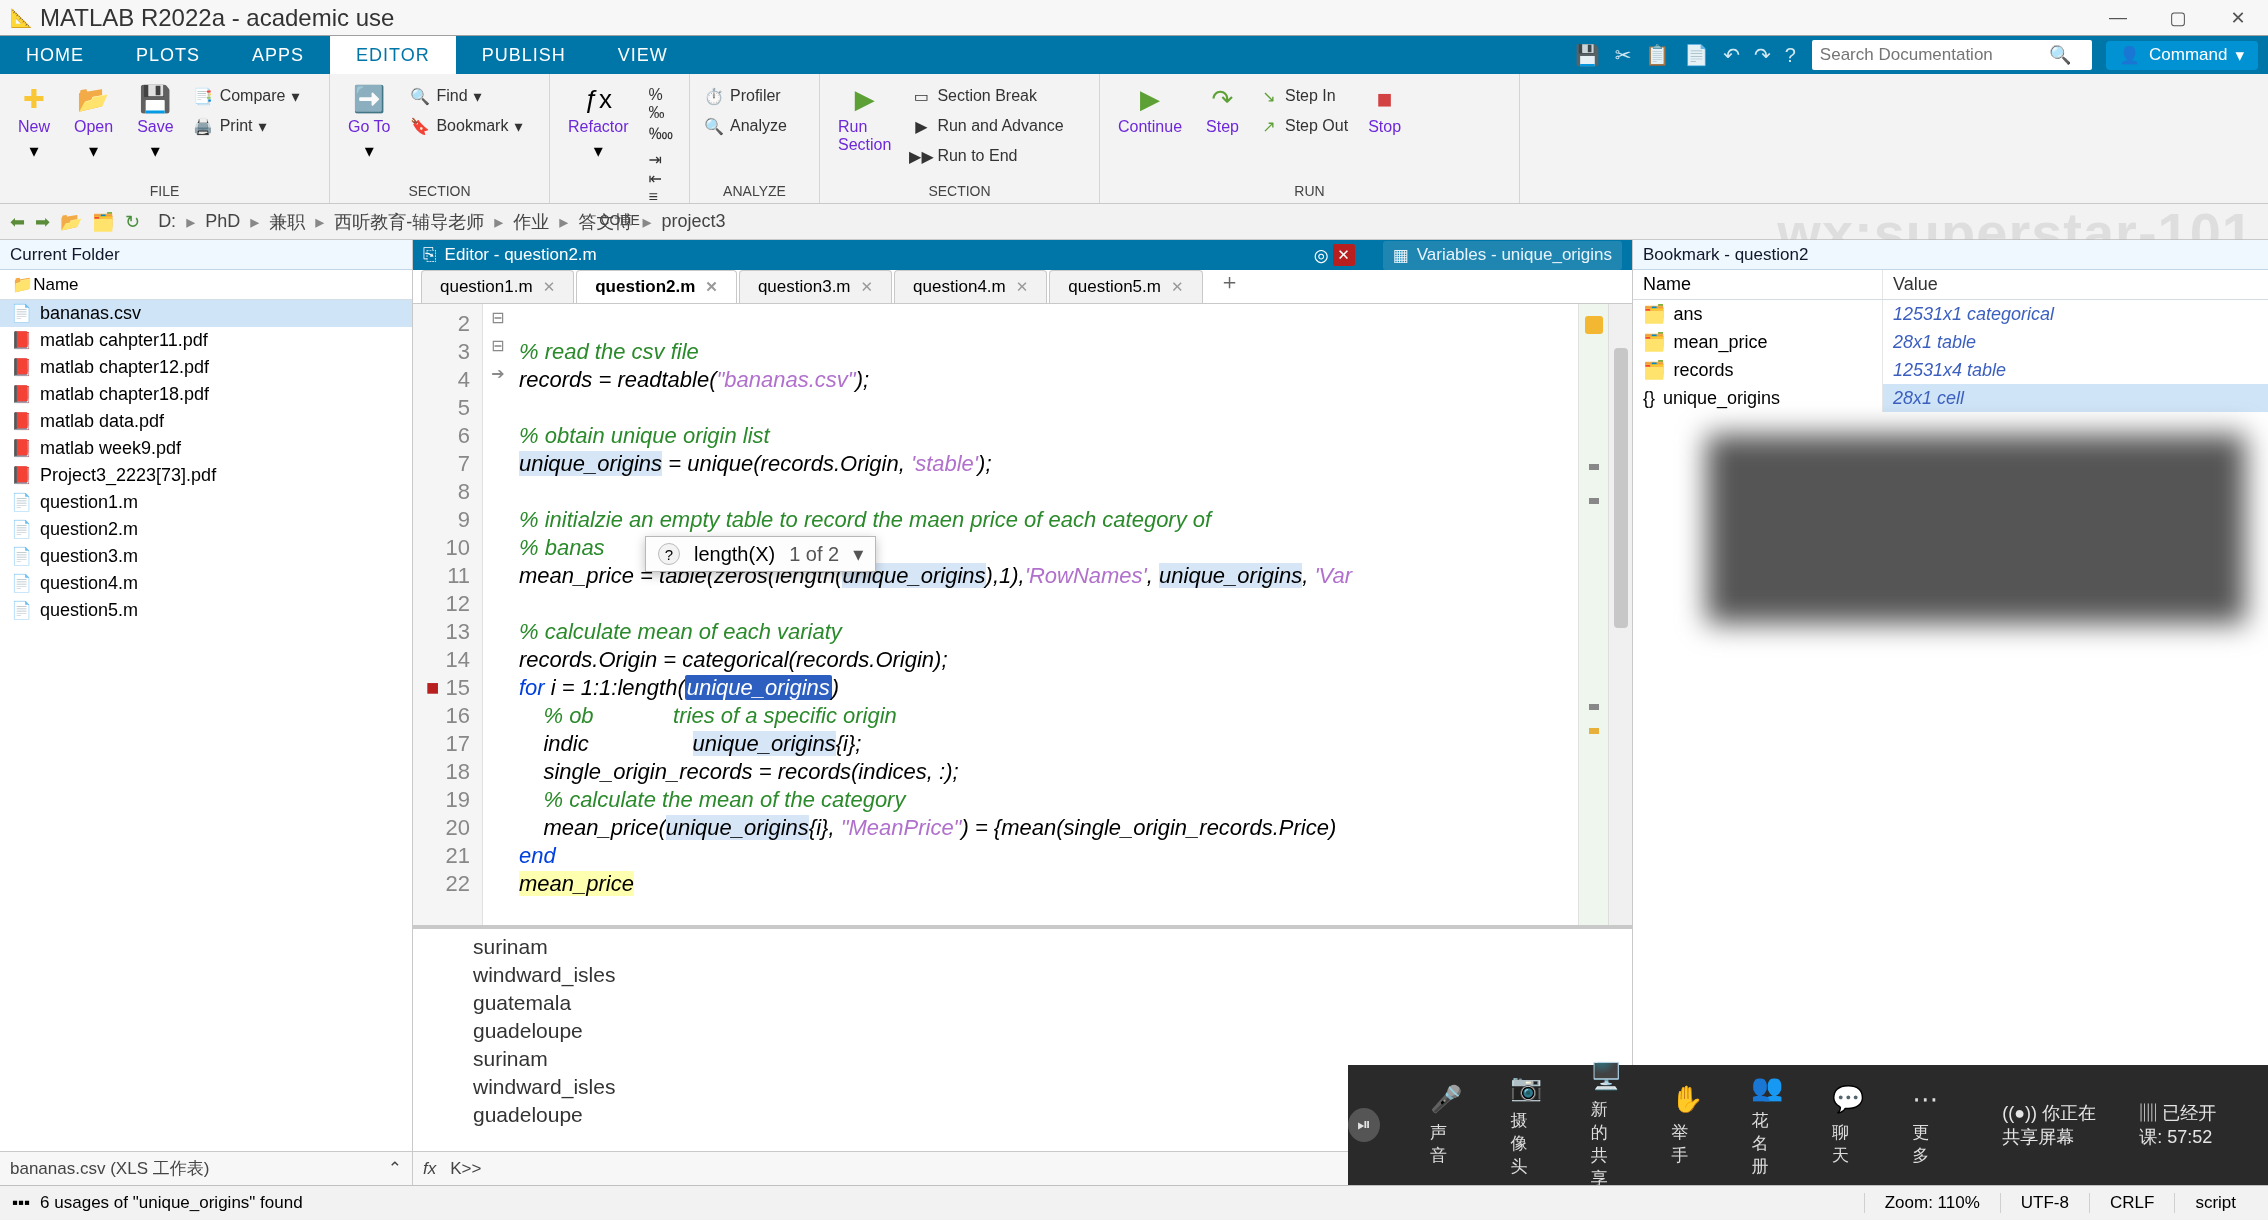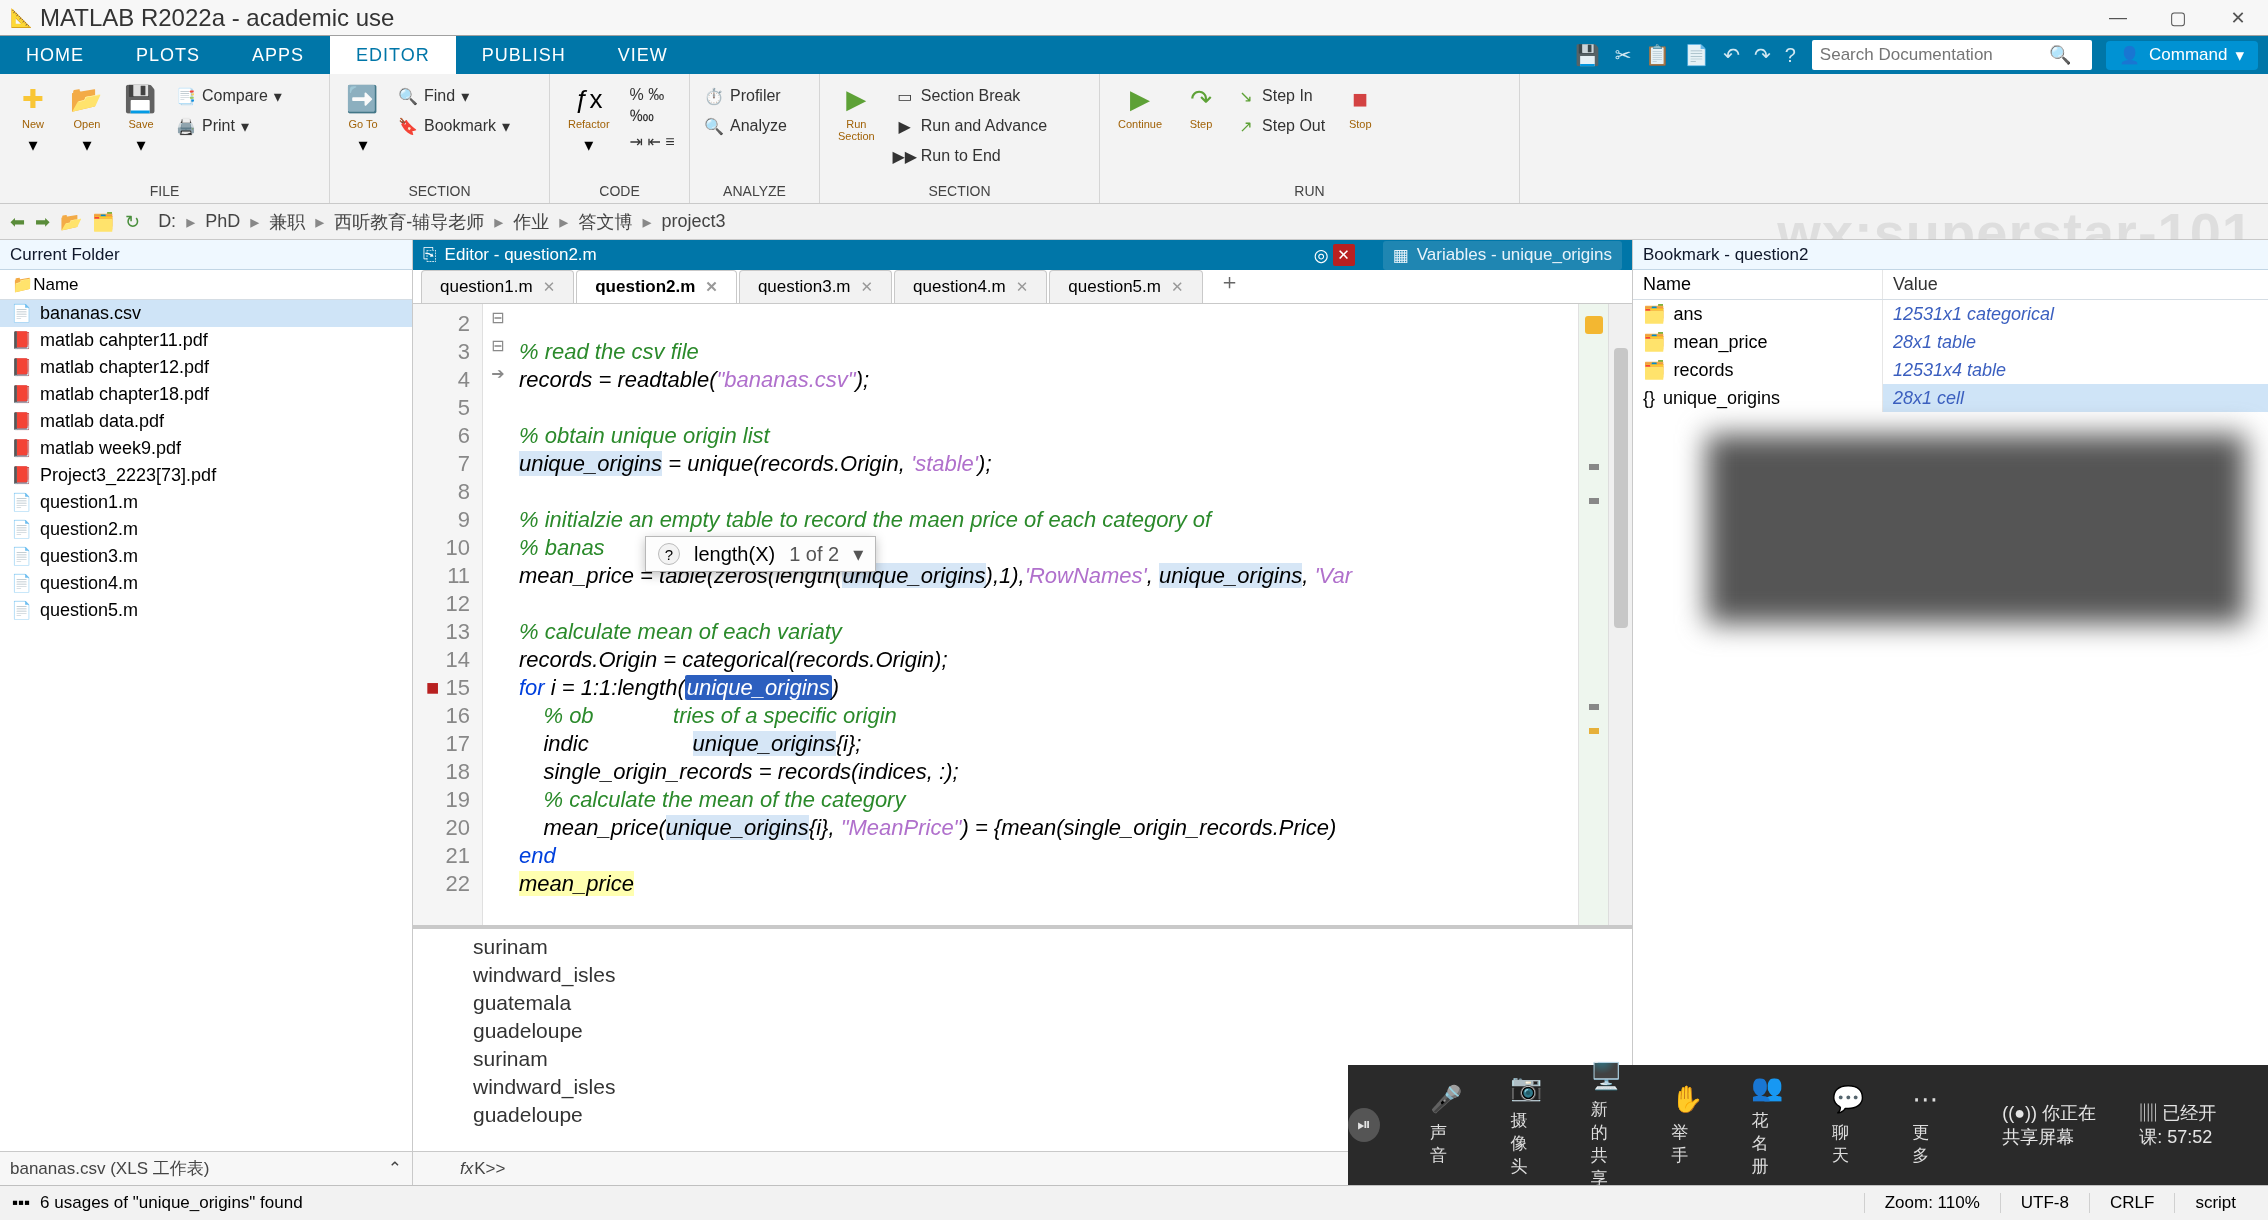--- a/index.html
+++ b/index.html
@@ -16,21 +16,21 @@
 .ribbon-icons { display:flex; gap:14px; padding:0 16px; align-items:center; color:#eaf5fa; font-size:20px; }
 .ribbon-icons span { opacity:.9; }
 .search-box { width:280px; height:30px; background:#fff; border-radius:2px; display:flex; align-items:center; padding:0 8px; }
 .search-box input { border:none; outline:none; width:230px; font-size:17px; color:#666; }
 .user-pill { background:#0092d3; color:#fff; border-radius:4px; padding:4px 14px; margin-left:14px; display:flex; align-items:center; gap:8px; font-size:17px; }
 .toolstrip { height:130px; background:#f3f3f3; border-bottom:1px solid #c9c9c9; display:flex; }
 .ts-group { border-right:1px solid #d5d5d5; padding:6px 10px 0 10px; display:flex; flex-direction:column; }
 .ts-row { display:flex; gap:8px; align-items:flex-start; flex:1; }
 .big-btn { display:flex; flex-direction:column; align-items:center; padding:4px 8px; cursor:pointer; gap:4px; }
 .big-btn .ico { width:30px; height:30px; display:flex; align-items:center; justify-content:center; font-size:26px; }
-.big-btn .lbl { font-size:11px; color:#a16207;text-align:center; }
+.big-btn .lbl { font-size:16px; color:#6d28d9; }
 .small-btn-col { display:flex; flex-direction:column; gap:6px; padding-top:4px; }
 .small-btn { display:flex; align-items:center; gap:6px; font-size:16px; color:#333; cursor:pointer; padding:2px 4px; }
 .small-btn .ico { width:20px; height:20px; display:inline-flex; align-items:center; justify-content:center; }
 .ts-label { text-align:center; font-size:14px; color:#444; padding:4px 0; }
 .path-bar { height:36px; background:#f2f2f2; border-bottom:1px solid #c9c9c9; display:flex; align-items:center; padding:0 8px; gap:6px; font-size:18px; color:#444; }
 .path-bar .nav-ico { font-size:18px; color:#5a8c3a; padding:0 2px; cursor:pointer; }
 .path-bar .crumbs { display:flex; align-items:center; gap:10px; padding-left:10px; }
 .path-bar .crumbs span.sep { color:#888; }
 .wm { position:absolute; right:14px; top:200px; font-size:56px; font-weight:600; color:#bbb; opacity:.35; pointer-events:none; letter-spacing:1px; }
 .workarea { position:absolute; top:240px; left:0; right:0; bottom:35px; display:flex; }
@@ -64,21 +64,21 @@
 .tooltip-hint { position:absolute; left:232px; top:232px; background:#fdfdfd; border:1px solid #b8b8b8; box-shadow:0 3px 10px rgba(0,0,0,.25); padding:5px 12px; display:flex; align-items:center; gap:14px; font-family:Consolas,Menlo,monospace; font-size:20px; z-index:5; }
 .tooltip-hint .qm { background:#f3f3f3; border:1px solid #bbb; border-radius:50%; width:22px; height:22px; display:inline-flex; align-items:center; justify-content:center; font-size:15px; }
 .tooltip-hint .arrow { color:#555; }
 .code-scroll-v { width:24px; background:#f0f0f0; border-left:1px solid #ddd; position:relative; }
 .csvt { background:#c7c7c7; width:14px; margin:44px auto 0; height:280px; border-radius:4px; }
 .m-margin { width:30px; background:#eef6ee; border-left:1px solid #e1e1e1; position:relative; }
 .m-margin .slit { width:10px; height:6px; margin:0 auto; }
 .cmdwin { height:260px; border-top:4px solid #c9c9c9; background:#fff; display:flex; flex-direction:column; }
 .cmd-body { flex:1; padding:4px 0 4px 60px; font-family:Consolas,Menlo,monospace; font-size:21px; line-height:28px; color:#333; overflow:hidden; }
 .detail-bar { height:34px; border-top:1px solid #c9c9c9; background:#f7f7f7; display:flex; align-items:center; padding:0 10px; font-size:17px; color:#444; }
-.detail-bar .fx { font-style:italic; padding-right:1px;margin-left:37px; }
+.detail-bar .fx { font-style:italic; padding-right:14px; }
 .right-col { width:636px; border-left:1px solid #c9c9c9; display:flex; flex-direction:column; background:#fff; }
 .ws-table { display:flex; flex-direction:column; font-size:18px; }
 .ws-head { display:flex; border-bottom:1px solid #d5dde4; height:30px; }
 .ws-head div, .ws-row div { padding:4px 10px; }
 .wc1 { width:250px; border-right:1px solid #e6e6e6; display:flex; align-items:center; gap:8px; }
 .wc2 { flex:1; font-style:italic; color:#3b5fbf; }
 .ws-row { display:flex; height:28px; }
 .ws-row.sel .wc2 { background:#cfe4f7; font-style:italic; }
 .cam-preview { margin:22px 22px 0 auto; width:540px; height:190px; background:#555; filter:blur(14px); border:1px solid #999; }
 .bottom-bar { position:absolute; bottom:0; left:0; right:0; height:35px; background:#f2f2f2; border-top:1px solid #c0c0c0; display:flex; align-items:center; font-size:17px; padding:0 12px; }

